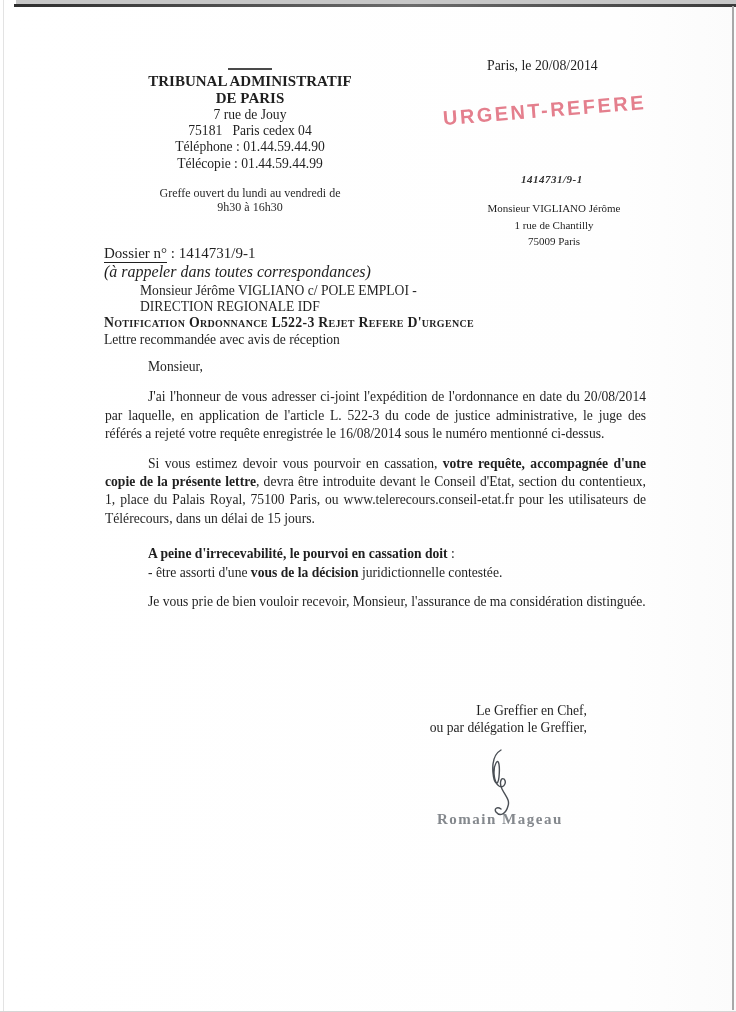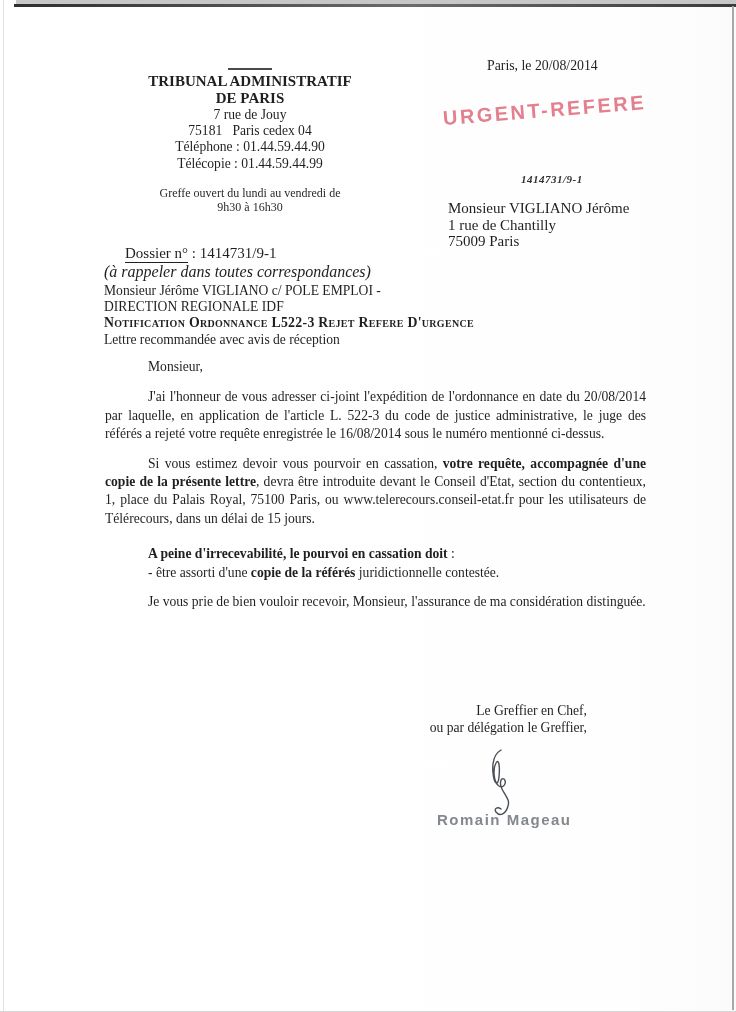--- a/index.html
+++ b/index.html
@@ -31,48 +31,48 @@
   
   .date-line{position:absolute;left:487px;top:58px;font-size:13.8px;}
   .stamp{
     position:absolute;left:443px;top:107px;
     font-family:"Liberation Sans","DejaVu Sans",sans-serif;
     font-weight:bold;font-size:20px;letter-spacing:2.5px;
     transform:rotate(-4.5deg);transform-origin:left center;
     opacity:.85;
   }
   .refnum{position:absolute;left:521px;top:173px;font-style:italic;font-size:11px;letter-spacing:.5px;color:#333;font-weight:bold;}
-  .recipient{position:absolute;left:448px;top:200px;width:212px;font-size:15px;line-height:16.6px;}
+  .recipient{position:absolute;left:448px;top:200px;width:212px;text-align:center;font-size:11px;line-height:16.6px;}
 
   
   .dossier{position:absolute;left:104px;top:245px;}
   .dossier-line1{font-size:15px;}
-  .dossier-label{border-bottom:1px solid #1f1f1f;padding-bottom:1px;margin-left:21px;}
+  .dossier-label{border-bottom:1px solid #1f1f1f;padding-bottom:1px;}
   .dossier-note{font-size:16px;font-style:italic;margin-top:1px;}
-  .dossier-parties{font-size:13.6px;line-height:15.8px;margin-top:2px;}
+  .dossier-parties{font-size:13.6px;line-height:15.8px;margin-top:2px;margin-left:36px;}
 
   
   .subject{position:absolute;left:104px;top:315px;}
   .subject-title{font-size:13.8px;font-weight:bold;font-variant:small-caps;letter-spacing:.3px;}
   .subject-delivery{font-size:13.6px;margin-top:1px;}
 
   
   .body-text{position:absolute;left:105px;top:358px;width:557px;font-size:13.6px;line-height:18.4px;text-align:justify;}
   .body-text p{margin:0 16px 11px 0;text-indent:43px;}
   .salutation{margin-bottom:12px;text-indent:43px;}
   .indent-block{margin:17px 0 11px 43px;text-align:left;}
   .indent-block div{text-indent:0;}
   .u{}
 
   
   .closing{position:absolute;left:375px;top:702px;width:212px;text-align:right;font-size:13.6px;line-height:17px;}
   .signature-svg{position:absolute;left:466px;top:746px;}
   .signer-name{
     position:absolute;left:437px;top:811px;
-    font-family:Liberation Sans, sans-serif;
+    font-family:Liberation Serif, serif;
     font-weight:bold;font-size:15px;letter-spacing:1.5px;
     color:#84888d;filter:blur(.4px);
   }
 </style>
 </head>
 <body>
 
 <div class="page">
 
   <div class="scan-top-light"></div>
@@ -117,21 +117,21 @@
     <div class="subject-title">Notification Ordonnance L522-3 Rejet Refere D'urgence</div>
     <div class="subject-delivery">Lettre recommandée avec avis de réception</div>
   </div>
 
   <div class="body-text">
     <div class="salutation">Monsieur,</div>
     <p>J'ai l'honneur de vous adresser ci-joint l'expédition de l'ordonnance en date du 20/08/2014 par laquelle, en application de l'article L. 522-3 du code de justice administrative, le juge des référés a rejeté votre requête enregistrée le 16/08/2014 sous le numéro mentionné ci-dessus.</p>
     <p><span>Si vous estimez devoir vous pourvoir en cassation, </span><b>votre requête, accompagnée d'une copie de la présente lettre</b><span>, devra être introduite devant le Conseil d'Etat, section du contentieux, 1, place du Palais Royal, 75100 Paris, ou </span><span class="u">www.telerecours.conseil-etat.fr</span><span> pour les utilisateurs de Télérecours, dans un délai de 15 jours.</span></p>
     <div class="indent-block">
       <div><b>A peine d'irrecevabilité, le pourvoi en cassation doit</b><span> :</span></div>
-      <div><span>- être assorti d'une </span><b>copie de la référés</b><span> juridictionnelle contestée.</span></div>
+      <div><span>- être assorti d'une </span><b>vous de la décision</b><span> juridictionnelle contestée.</span></div>
     </div>
     <p>Je vous prie de bien vouloir recevoir, Monsieur, l'assurance de ma considération distinguée.</p>
   </div>
 
   <div class="closing">
     <div>Le Greffier en Chef,</div>
     <div>ou par délégation le Greffier,</div>
   </div>
 
   <svg class="signature-svg" width="70" height="72" viewBox="0 0 70 72">

